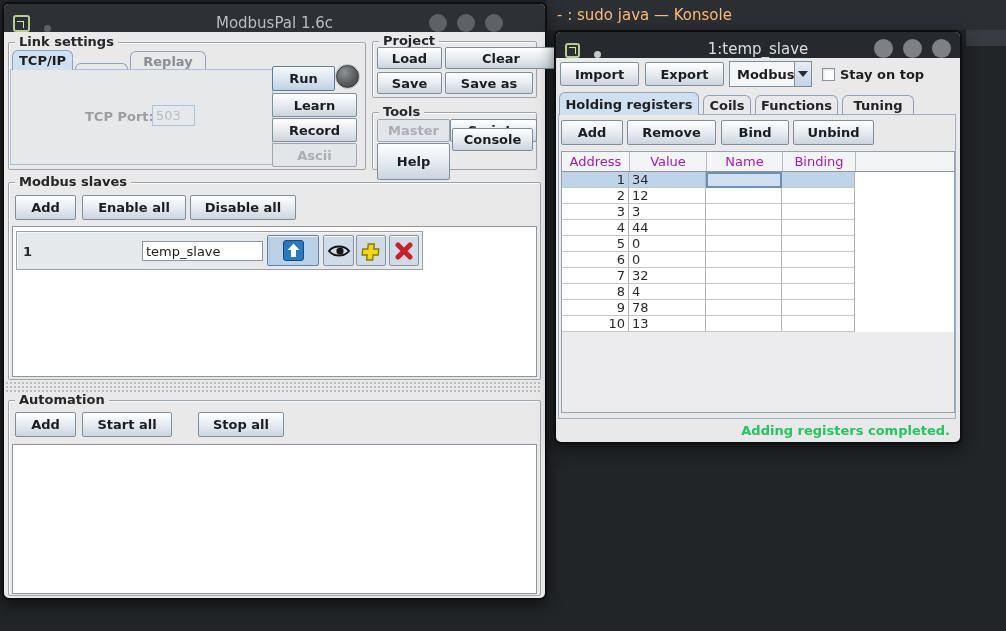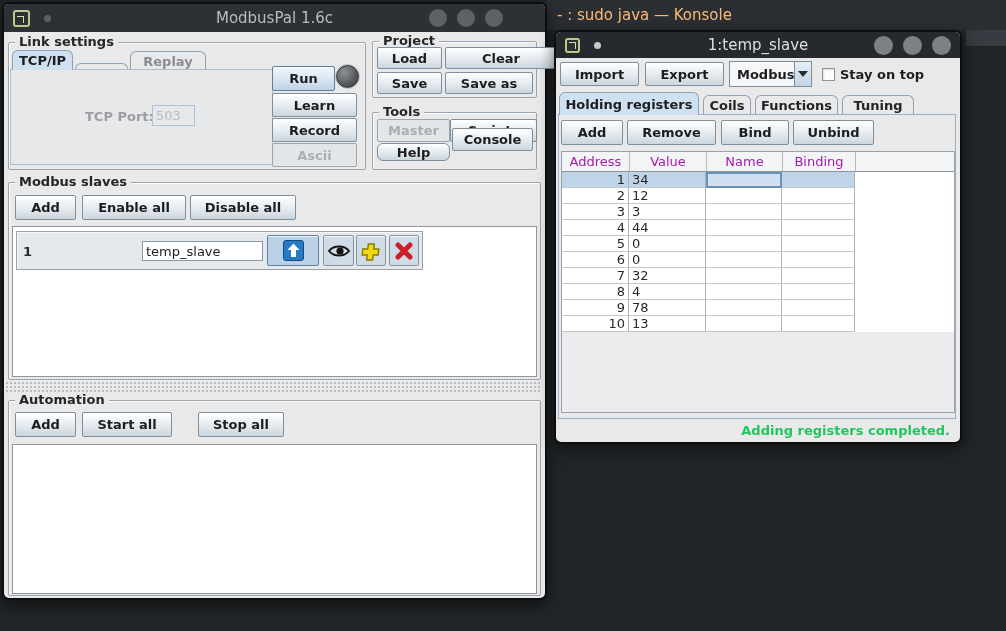--- a/index.html
+++ b/index.html
@@ -5,21 +5,21 @@
   * { box-sizing: border-box; }
   html,body { margin:0; padding:0; }
   body { background:#222528; font-family:"DejaVu Sans","Liberation Sans",sans-serif; }
   #stage { position:relative; width:1006px; height:631px; overflow:hidden; background:#222528; }
   .abs { position:absolute; }
 
   
   .window { position:absolute; background:#e9e9ea; border:2px solid #0c0e10; border-radius:7px;
             box-shadow:0 5px 16px rgba(0,0,0,.55); }
   .titlebar { position:absolute; left:0; top:0; right:0; background:#2d3135;
-              border-radius:5px 5px 0 0; display:flex; align-items:center; }
+              border-radius:5px 5px 0 0; display:flex; align-items:flex-end; }
   .titlebar.dark2 { background:#26292d; }
   .win-title { position:absolute; left:0; right:0; text-align:center; color:#b9bdc1;
                font-size:15px; pointer-events:none; }
   .win-title.light { color:#dcdfe2; }
   .app-icon { width:17px; height:17px; border:2px solid #b7cd8e; border-radius:3px;
               background:#2b2f33; position:relative; margin-left:9px; }
   .app-icon::after { content:""; position:absolute; left:2px; bottom:2px; width:6px; height:6px;
                      border:1px solid #cfe3a8; border-left:none; border-bottom:none; }
   .tb-dot { border-radius:50%; margin-left:14px; }
   .circles { position:absolute; display:flex; gap:10px; align-items:center; }
@@ -170,21 +170,21 @@
 
   <div class="group" style="left:372px; top:112px; width:165px; height:58px;">
     <div class="group-title">Tools</div>
   </div>
   <div class="btn disabled" style="left:377px; top:119px; width:73px; height:23px;">
     <span>Master</span>
   </div>
   <div class="btn" style="left:450px; top:119px; width:87px; height:23px;">
     <span>Scripts</span>
   </div>
-  <div class="btn" style="left:377px; top:143px; width:73px; height:18px;border-radius:6px;">
+  <div class="btn" style="left:377px; top:143px; width:73px; height:37px;">
     <span>Help</span>
   </div>
   <div class="btn" style="left:452px; top:128px; width:81px; height:23px;">
     <span>Console</span>
   </div>
 
   <div class="group" style="left:8px; top:182px; width:533px; height:198px;">
     <div class="group-title">Modbus slaves</div>
   </div>
   <div class="btn" style="left:15px; top:195px; width:61px; height:25px;">

